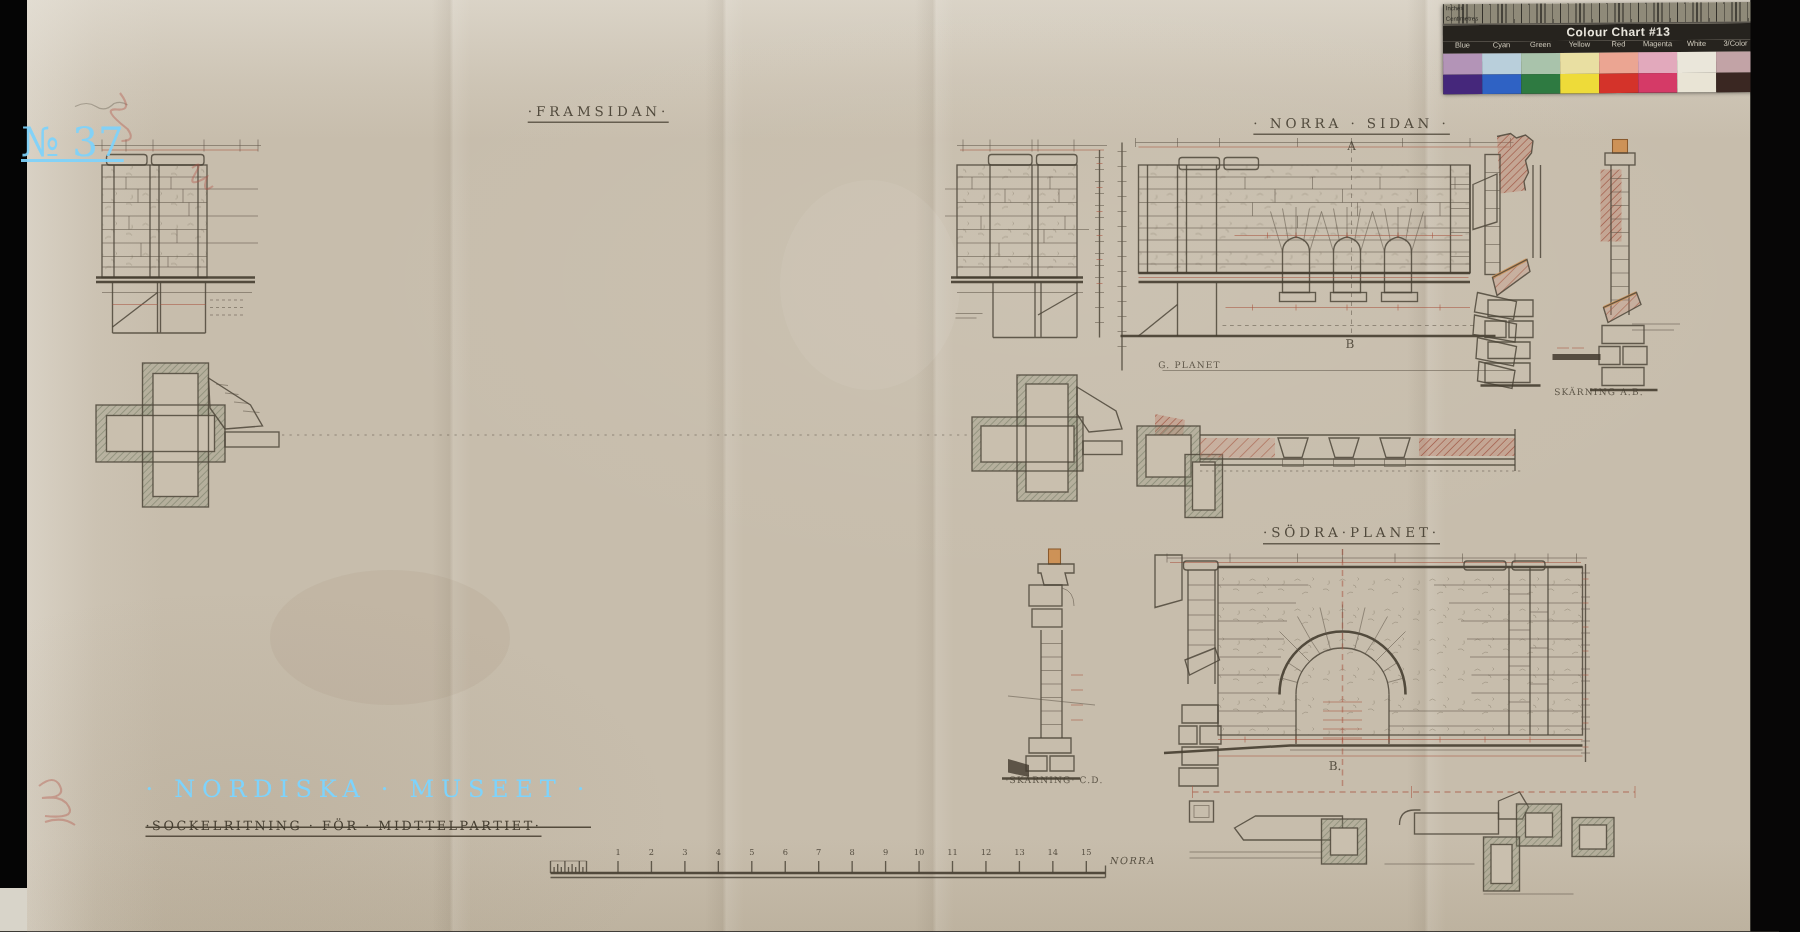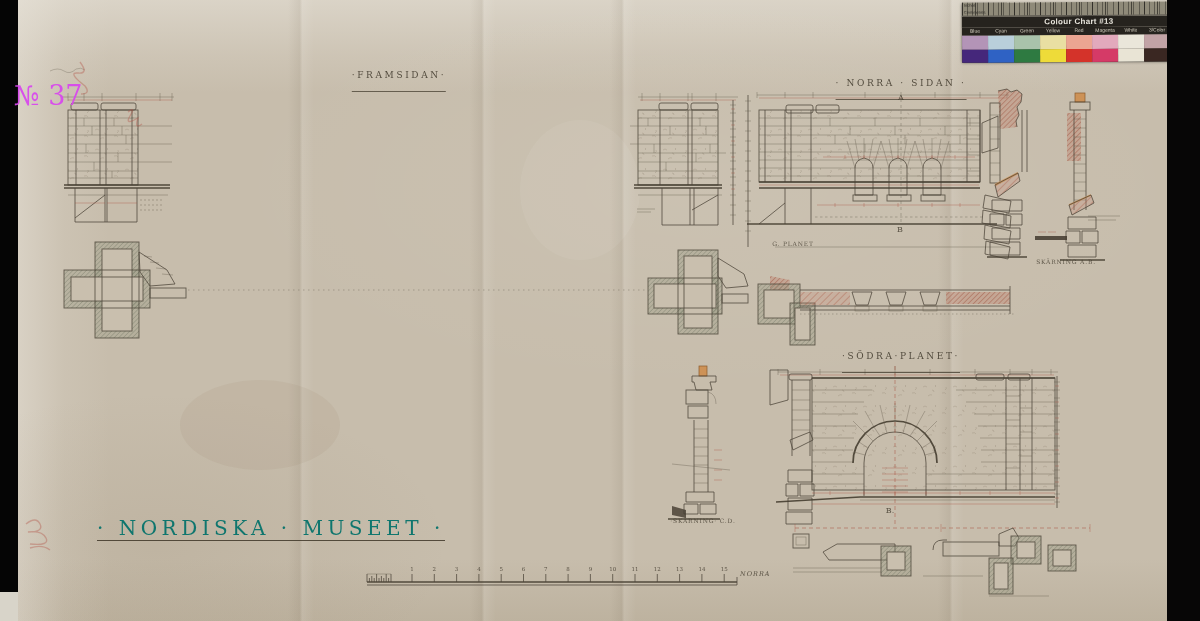--- a/index.html
+++ b/index.html
@@ -16,24 +16,24 @@
       #c7bdac;}
   .crease{position:absolute;top:0;height:621px;width:26px;pointer-events:none;
     background:linear-gradient(90deg, rgba(0,0,0,0) 0%, rgba(96,82,62,.09) 45%, rgba(255,255,255,.10) 55%, rgba(0,0,0,0) 100%);}
   .stain{position:absolute;border-radius:50%;pointer-events:none;}
   #edgeL{position:absolute;left:0;top:0;width:18px;height:621px;background:#050505;}
   #edgeR{position:absolute;left:1167px;top:0;width:33px;height:621px;background:#070606;}
   #cornerWhite{position:absolute;left:0px;top:592px;width:18px;height:29px;background:#d8d4c9;}
   
   .lbl{position:absolute;color:#453e31;white-space:nowrap;}
   .view-lbl{font-size:9px;letter-spacing:2.6px;border-bottom:1px solid rgba(64,56,42,.8);
-            padding-bottom:11px;transform:translateX(-50%);opacity:.9;}
-  .stamp{font-size:27px;color:#d946ef;opacity:.92;}
-  .title-main{font-size:20px;letter-spacing:4.5px;border-bottom:1.6px solid rgba(62,54,40,.85);
-              padding-bottom:0;color:#0f766e;}
+            padding-bottom:1px;transform:translateX(-50%);opacity:.9;}
+  .stamp{font-size:27px;color:#7dd3fc;opacity:.92;text-decoration:underline;}
+  .title-main{font-size:16px;letter-spacing:4.5px;border-bottom:1.6px solid rgba(62,54,40,.85);
+              padding-bottom:16px;color:#7dd3fc;}
   .title-sub{font-size:8.5px;letter-spacing:1.7px;border-bottom:1px solid rgba(62,54,40,.8);
              padding-bottom:1px;color:#453e31;}
   .tiny{font-size:6px;letter-spacing:.8px;opacity:.8;transform:translateX(-50%);}
   .marker{font-size:8px;opacity:.85;transform:translateX(-50%);}
   .meter{font-size:6.5px;font-style:italic;letter-spacing:1px;opacity:.85;}
   .sb-num{position:absolute;top:0;font-size:5.5px;color:#44"3d"31;color:#443d31;opacity:.85;
           transform:translateX(-50%);}
   
   #cchart{position:absolute;left:962px;top:2px;width:234px;height:59px;
           transform:rotate(-.4deg);box-shadow:0 1px 3px rgba(0,0,0,.6);
@@ -353,20 +353,21 @@
     </g>
   </svg>
 
   <div class="lbl stamp" style="left:14px;top:80px">№ 37</div>
 
   <div class="lbl view-lbl" style="left:399px;top:70px">·FRAMSIDAN·</div>
   <div class="lbl view-lbl" style="left:901px;top:78px">· NORRA · SIDAN ·</div>
   <div class="lbl view-lbl" style="left:901px;top:351px">·SÖDRA·PLANET·</div>
 
   <div class="lbl title-main" style="left:97px;top:516px">· NORDISKA · MUSEET ·</div>
+  <div class="lbl title-sub" style="left:97px;top:546px">·SOCKELRITNING · FÖR · MIDTTELPARTIET·</div>
 
   <div class="lbl tiny" style="left:1066px;top:258px">SKÄRNING A.B.</div>
   <div class="lbl tiny" style="left:703px;top:517px">·SKÄRNING· C.D.</div>
   <div class="lbl tiny" style="left:793px;top:240px">G. PLANET</div>
   <div class="lbl marker" style="left:901px;top:93px">A</div>
   <div class="lbl marker" style="left:900px;top:225px">B</div>
   <div class="lbl marker" style="left:890px;top:506px">B.</div>
 
   <div class="lbl meter" style="left:740px;top:570px">NORRA</div>
   <div style="position:absolute;left:365px;top:566px;width:380px;height:12px">

